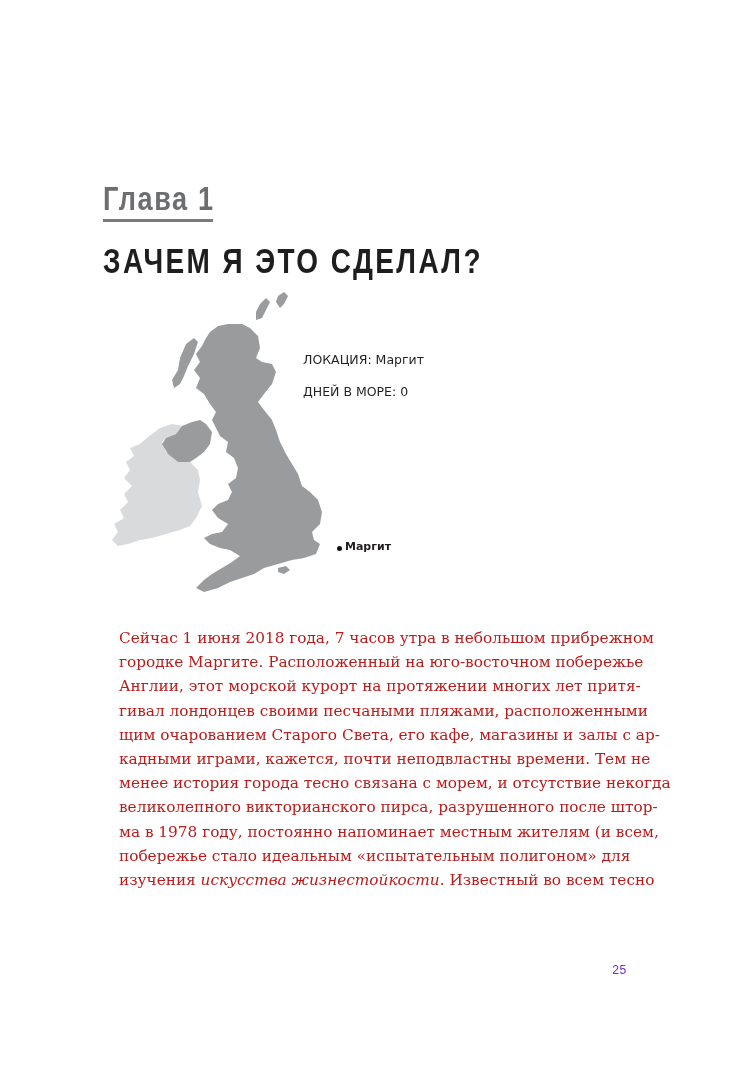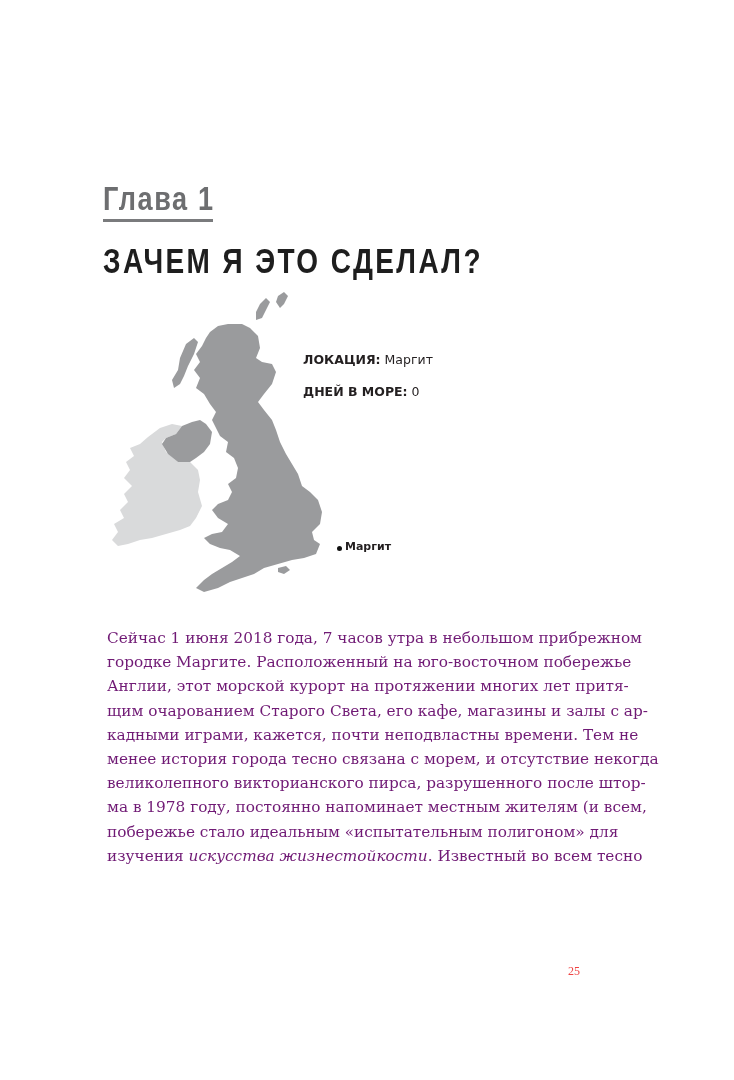--- a/index.html
+++ b/index.html
@@ -15,35 +15,35 @@
   }
   .chapter-title {
     position: absolute; left: 103px; top: 241px;
     font-family: "Liberation Sans", sans-serif; font-weight: bold;
     font-size: 35px; color: #1e1e1e; letter-spacing: 3px;
     transform: scaleX(0.80); transform-origin: left top; line-height: 40px; white-space: nowrap;
   }
   .map { position: absolute; left: 100px; top: 292px; width: 260px; height: 310px; }
   .info { position: absolute; left: 303px; top: 350px; font-family: "DejaVu Sans", sans-serif; font-size: 12.5px; color: #231f20; }
   .info-row { height: 32px; line-height: 20px; white-space: nowrap; }
-  .info-key { font-weight: bold; }
+  .info-key { font-weight: normal; }
   .margate-label {
     position: absolute; left: 345px; top: 540px;
     font-family: "DejaVu Sans", sans-serif; font-size: 11px; font-weight: bold; color: #231f20;
   }
   .margate-dot { position: absolute; left: 337px; top: 546px; width: 5px; height: 5px; border-radius: 50%; background: #111; }
   .body-text {
-    position: absolute; left: 107px; top: 626px; width: 508px;
+    position: absolute; left: 119px; top: 626px; width: 508px;
     font-family: "DejaVu Serif", serif; font-size: 15.3px; line-height: 24.2px;
-    color: #701a75; text-align: justify; hyphens: manual;
+    color: #b91c1c; text-align: justify; hyphens: manual;
   }
   .body-text .line { display: block; text-align: justify; text-align-last: justify; white-space: nowrap; }
   .page-number {
-    position: absolute; left: 568px; top: 964px;
-    font-family: Liberation Serif, serif; font-size: 12px; color: #ef4444;
+    position: absolute; left: 612px; top: 964px;
+    font-family: Liberation Mono, monospace; font-size: 12px; color: #6d28d9;
   }
 </style>
 </head>
 <body>
 
 <div class="chapter-label">Глава 1</div>
 <div class="chapter-rule"></div>
 <div class="chapter-title">ЗАЧЕМ Я ЭТО СДЕЛАЛ?</div>
 
 <svg class="map" viewBox="0 0 260 310">
@@ -71,20 +71,21 @@
   </div>
   <div class="info-row">
     <span class="info-key">ДНЕЙ В МОРЕ:</span><span> 0</span>
   </div>
 </div>
 
 <div class="body-text">
   <span class="line">Сейчас 1 июня 2018 года, 7 часов утра в небольшом прибрежном</span>
   <span class="line">городке Маргите. Расположенный на юго-восточном побережье</span>
   <span class="line">Англии, этот морской курорт на протяжении многих лет притя-</span>
+  <span class="line">гивал лондонцев своими песчаными пляжами, расположенными</span>
   <span class="line">щим очарованием Старого Света, его кафе, магазины и залы с ар-</span>
   <span class="line">кадными играми, кажется, почти неподвластны времени. Тем не</span>
   <span class="line">менее история города тесно связана с морем, и отсутствие некогда</span>
   <span class="line">великолепного викторианского пирса, разрушенного после штор-</span>
   <span class="line">ма в 1978 году, постоянно напоминает местным жителям (и всем,</span>
   <span class="line">побережье стало идеальным «испытательным полигоном» для</span>
   <span class="line"><span>изучения </span><em>искусства жизнестойкости</em><span>. Известный во всем тесно</span></span>
 </div>
 
 <div class="page-number">25</div>

